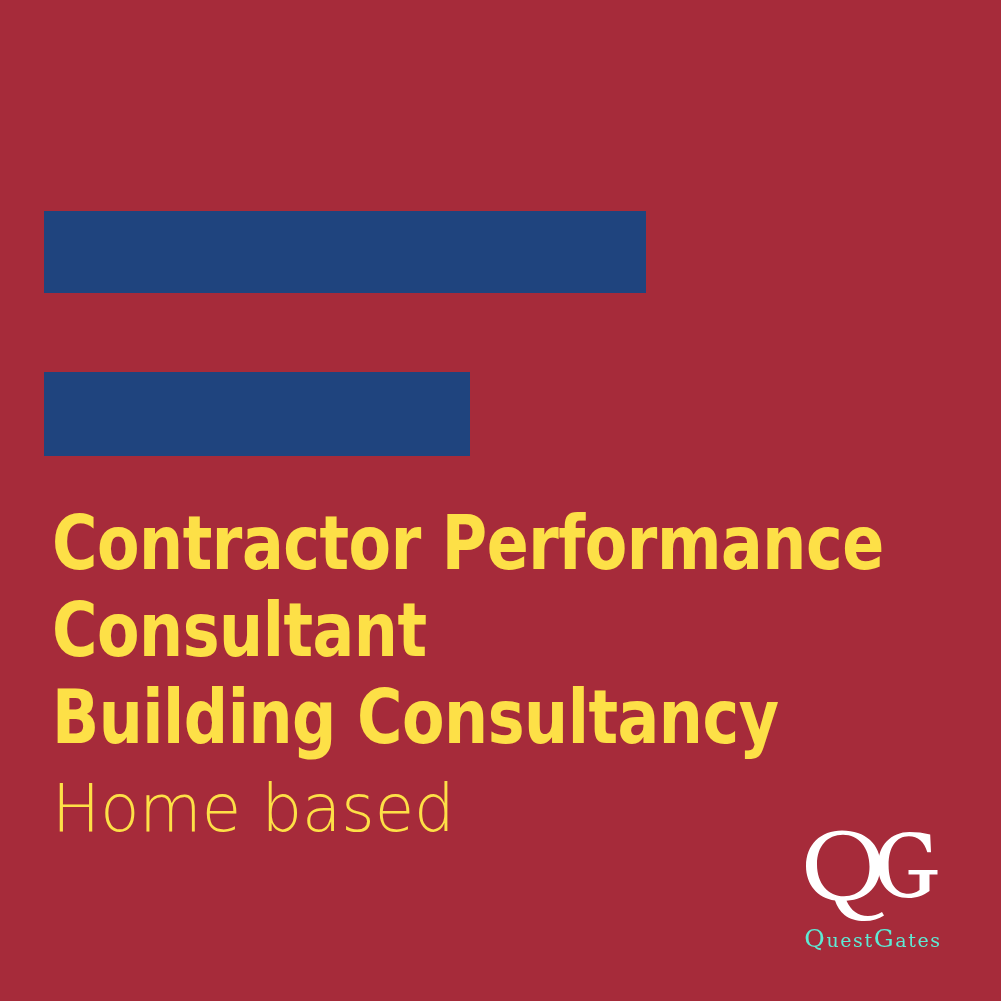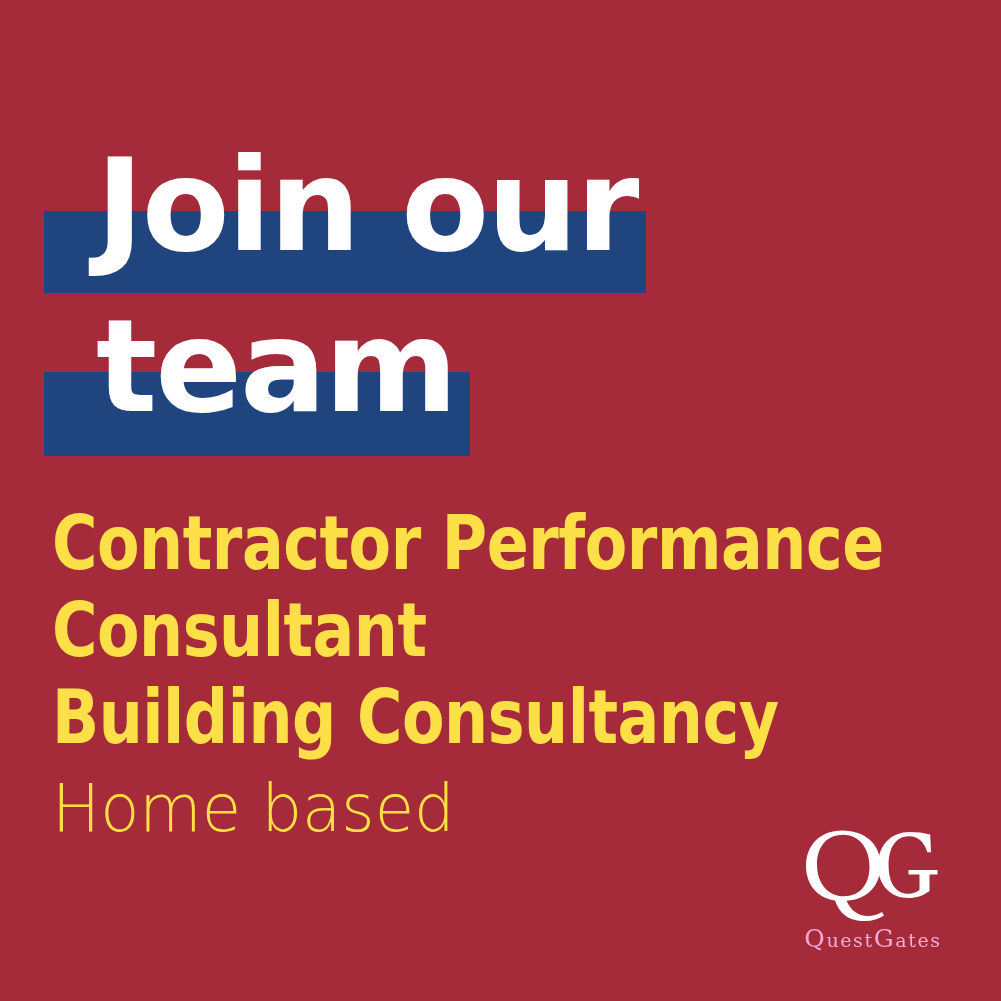--- a/index.html
+++ b/index.html
@@ -93,41 +93,39 @@
     text-align: center;
   }
   #logo-monogram {
     display: block;
     width: 172px;
     height: 94px;
   }
   #logo-wordmark {
     display: block;
     margin-top: 2px;
-    color: #f9a8d4;
+    color: #5eead4;
     font-family: "DejaVu Serif", "Liberation Serif", serif;
     font-size: 25px;
     font-weight: 400;
     letter-spacing: 1.6px;
     white-space: nowrap;
   }
   #logo-wordmark .wm-cap { font-size: 25px; }
   #logo-wordmark .wm-small { font-size: 19px; }
 </style>
 </head>
 <body>
 
 <div id="poster">
 
   <div class="band" id="band-1"></div>
   <div class="band" id="band-2"></div>
 
-  <div class="headline" id="headline-line-1">Join our</div>
 
-  <div class="headline" id="headline-line-2">team</div>
 
   <div id="job-block">
     <div class="job-line">Contractor Performance</div>
     <div class="job-line">Consultant</div>
     <div class="job-line">Building Consultancy</div>
     <div id="job-location">Home based</div>
   </div>
 
   <div id="logo">
     <svg id="logo-monogram" viewBox="0 0 172 94" xmlns="http://www.w3.org/2000/svg">

